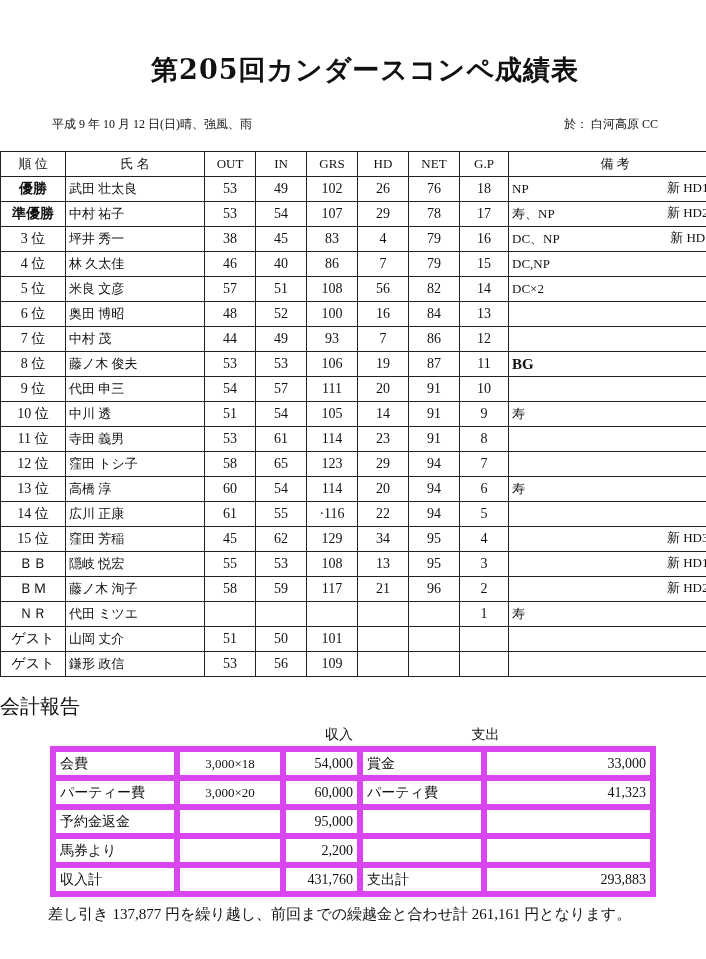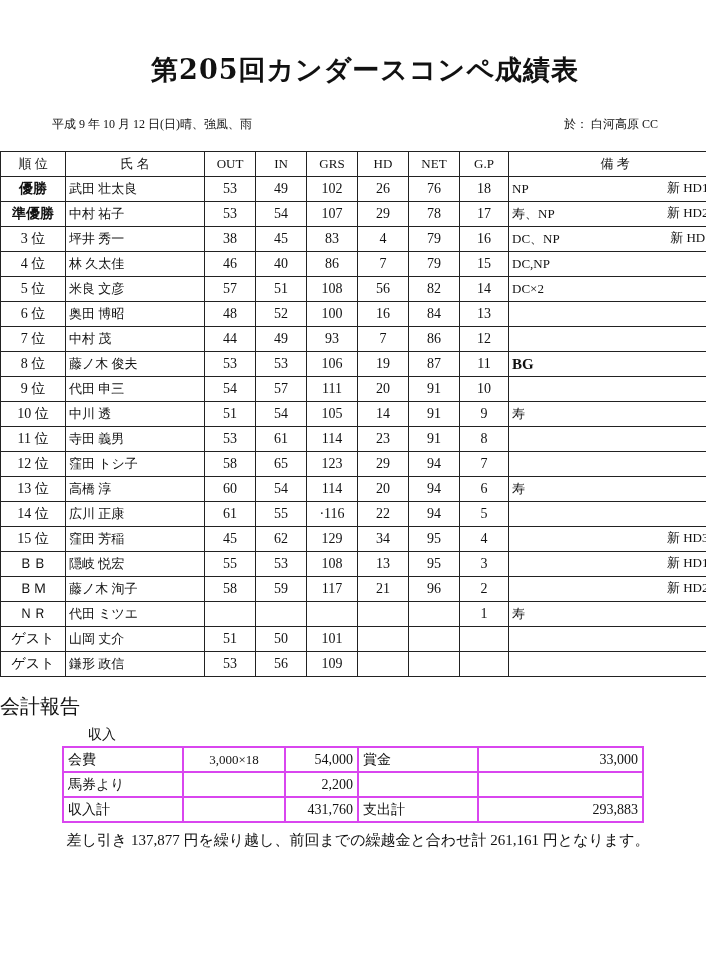--- a/index.html
+++ b/index.html
@@ -109,53 +109,52 @@
   }
   .acct-heads {
     width: 530px;
     margin: 0 auto;
     display: flex;
     font-size: 14px;
     margin-bottom: 2px;
   }
   .acct-heads .in-head {
     width: 265px;
-    text-align: left;
+    text-align: right;
   }
   .acct-heads .out-head {
     width: 265px;
     text-align: center;
   }
   table.acct {
     border-collapse: collapse;
     width: 530px;
     margin: 0 auto;
     table-layout: fixed;
     font-size: 14px;
   }
   table.acct td {
-    border: 2px solid #d946ef;
+    border: 6px solid #d946ef;
     height: 21px;
     line-height: 19px;
     padding: 1px 4px;
     vertical-align: middle;
     white-space: nowrap;
     overflow: hidden;
   }
   td.in-label { width: 110px; text-align: left; padding-left: 6px; }
   td.in-detail { width: 92px; text-align: center; font-size: 13px; }
   td.in-amt { width: 63px; text-align: right; padding-right: 5px; }
   td.out-label { width: 110px; text-align: left; padding-left: 5px; }
   td.out-amt { width: 155px; text-align: right; padding-right: 6px; }
   .small-label { font-size: 11px; }
 
   .footer-note {
     width: 620px;
     margin: 8px auto 0 auto;
-    text-align: center;
     font-size: 15px;
     padding-left: 10px;
   }
 </style>
 </head>
 <body>
 
 <div class="page">
 
   <div class="title">第205回カンダースコンペ成績表</div>
@@ -400,32 +399,47 @@
           <td class="c-num"></td>
           <td class="c-note"><span class="note-left"></span><span class="note-right"></span></td>
         </tr>
       </tbody>
   </table>
 
   <div class="acct-title">会計報告</div>
 
   <div class="acct-heads">
     <div class="in-head">収入</div>
+    <div class="out-head">支出</div>
   </div>
 
   <table class="acct">
     <tbody id="acct-body">
         <tr>
           <td class="in-label">会費</td>
           <td class="in-detail">3,000×18</td>
           <td class="in-amt">54,000</td>
           <td class="out-label">賞金</td>
           <td class="out-amt">33,000</td>
         </tr>
         <tr>
+          <td class="in-label">パーティー費</td>
+          <td class="in-detail">3,000×20</td>
+          <td class="in-amt">60,000</td>
+          <td class="out-label">パーティ費</td>
+          <td class="out-amt">41,323</td>
+        </tr>
+        <tr>
+          <td class="in-label">予約金返金</td>
+          <td class="in-detail"></td>
+          <td class="in-amt">95,000</td>
+          <td class="out-label"></td>
+          <td class="out-amt"></td>
+        </tr>
+        <tr>
           <td class="in-label">馬券より</td>
           <td class="in-detail"></td>
           <td class="in-amt">2,200</td>
           <td class="out-label"></td>
           <td class="out-amt"></td>
         </tr>
         <tr>
           <td class="in-label">収入計</td>
           <td class="in-detail"></td>
           <td class="in-amt">431,760</td>

